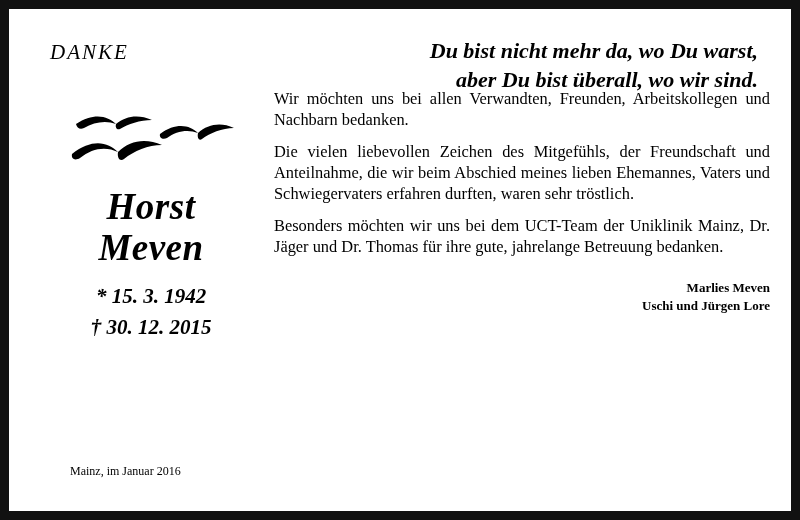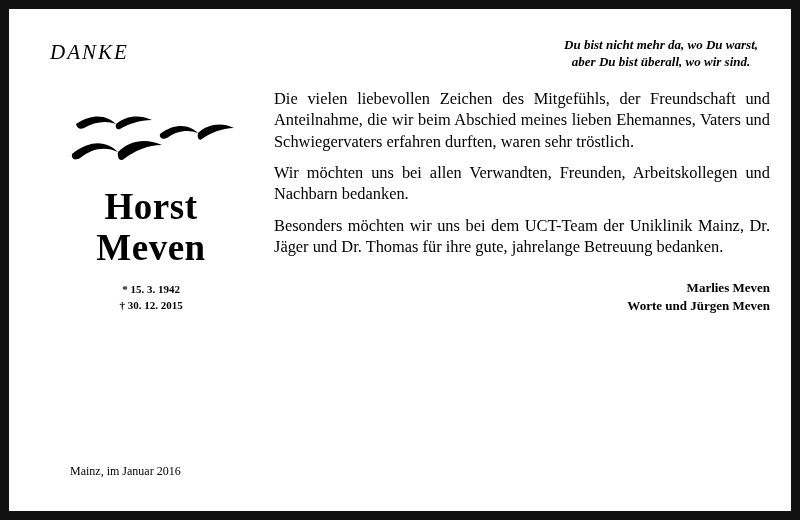--- a/index.html
+++ b/index.html
@@ -58,52 +58,53 @@
     top: 12px;
     font-style: italic;
     font-size: 21px;
     letter-spacing: 2px;
     font-family: "Liberation Serif", serif;
   }
   .verse {
     position: absolute;
     right: 6px;
     top: 8px;
-    text-align: center;
+    text-align: right;
     font-style: italic;
-    font-size: 13px;
+    font-size: 22px;
     line-height: 1.34;
     font-weight: bold;
   }
 
   
   .columns {
     position: relative;
   }
   .col-left {
     position: absolute;
     left: 0px;
     top: 0px;
     width: 230px;
     text-align: center;
+    font-style: italic;
   }
   .birds {
     margin-top: 14px;
     height: 82px;
   }
   .name {
     margin-top: 2px;
     font-size: 37px;
     font-weight: bold;
     line-height: 1.12;
     letter-spacing: 0.5px;
   }
   .dates {
     margin-top: 12px;
-    font-size: 11px;
+    font-size: 21px;
     font-weight: bold;
     line-height: 1.5;
   }
 
   .col-right {
     position: absolute;
     left: 238px;
     top: 0px;
     width: 496px;
     font-size: 16.4px;
@@ -173,26 +174,26 @@
           <div>Horst</div>
           <div>Meven</div>
         </div>
         <div class="dates">
           <div>* 15. 3. 1942</div>
           <div>† 30. 12. 2015</div>
         </div>
       </div>
 
       <div class="col-right">
+        <p>Wir möchten uns bei allen Verwandten, Freunden, Arbeitskollegen und Nachbarn bedanken.</p>
         <p>Die vielen liebevollen Zeichen des Mitgefühls, der Freundschaft und Anteilnahme, die wir beim Abschied meines lieben Ehemannes, Vaters und Schwiegervaters erfahren durften, waren sehr tröstlich.</p>
-        <p>Wir möchten uns bei allen Verwandten, Freunden, Arbeitskollegen und Nachbarn bedanken.</p>
         <p>Besonders möchten wir uns bei dem UCT-Team der Uniklinik Mainz, Dr. Jäger und Dr. Thomas für ihre gute, jahrelange Betreuung bedanken.</p>
         <div class="signers">
           <div>Marlies Meven</div>
-          <div>Worte und Jürgen Meven</div>
+          <div>Uschi und Jürgen Lore</div>
         </div>
       </div>
 
     </div>
 
     <div class="footer">
       <div class="place">Mainz, im Januar 2016</div>
     </div>
 
   </div>

